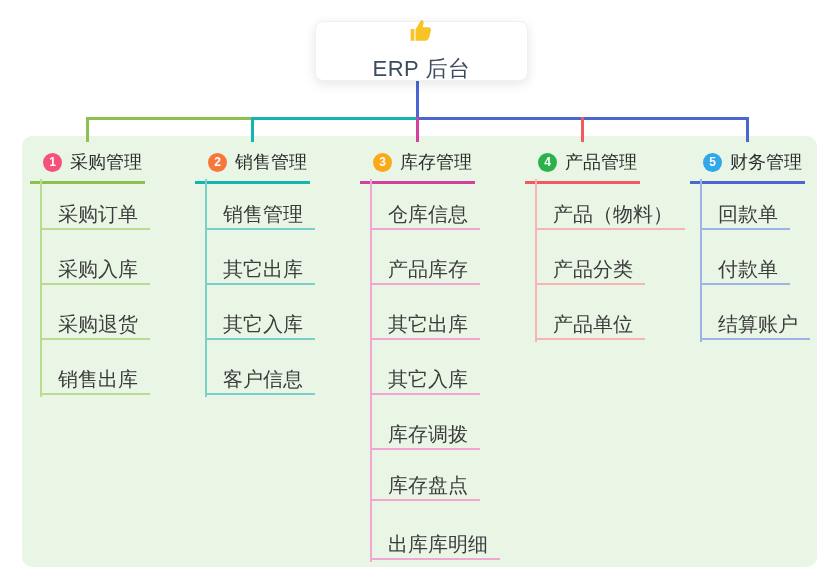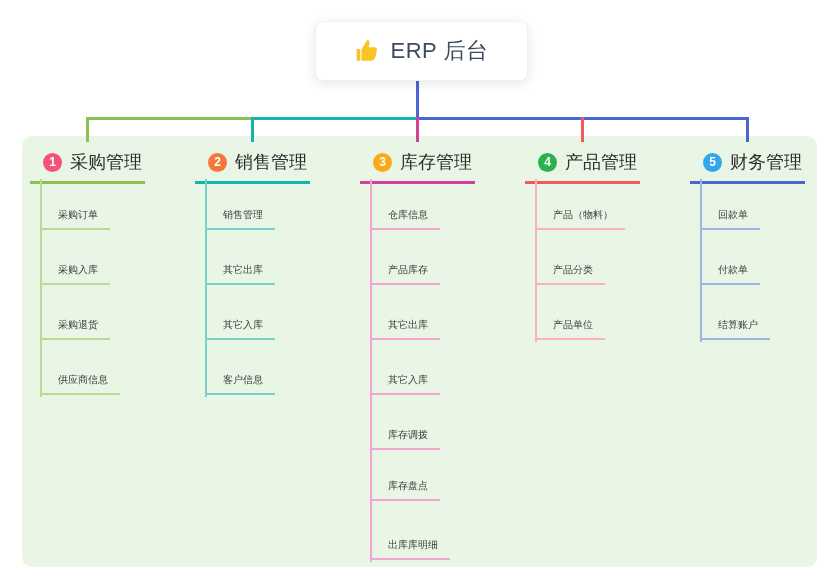--- a/index.html
+++ b/index.html
@@ -6,21 +6,21 @@
   .canvas{
     position:relative;width:839px;height:588px;background:#ffffff;overflow:hidden;
     font-family:"Liberation Sans","DejaVu Sans",sans-serif;
   }
   
   .root-node{
     position:absolute;left:315px;top:21px;width:213px;height:60px;
     background:#ffffff;border:1px solid #f1f1f1;border-radius:8px;
     box-shadow:0 3px 12px rgba(0,0,0,.10);
     display:flex;align-items:center;justify-content:center;gap:10px;
-    box-sizing:border-box;cursor:pointer;
+    box-sizing:border-box;cursor:pointer;flex-direction:column;
   }
   .root-label{font-size:22px;color:#3d4a5f;letter-spacing:.5px;}
   .thumb-icon{width:26px;height:26px;display:inline-flex;}
   
   .panel{
     position:absolute;left:22px;top:136px;width:795px;height:431px;
     background:#e9f6e5;border-radius:10px;
   }
   
   .hline{position:absolute;height:3px;background:var(--c);}
@@ -35,21 +35,21 @@
   .badge{
     width:19px;height:19px;border-radius:50%;background:var(--bc);
     color:#fff;font-size:12px;font-weight:600;line-height:19px;text-align:center;
     flex:0 0 19px;
   }
   .b-title-label{font-size:18px;color:#2d2d2d;}
   .b-vline{position:absolute;left:10px;top:29px;width:2px;background:var(--lc);}
   .b-item{
     position:absolute;left:10px;box-sizing:border-box;
     padding:5px 12px 4px 18px;border-bottom:2px solid var(--lc);
-    font-size:10px;line-height:19px;color:#3c3c3c;white-space:nowrap;cursor:pointer;
+    font-size:20px;line-height:19px;color:#3c3c3c;white-space:nowrap;cursor:pointer;
   }
   .r0{top:50px}.r1{top:105px}.r2{top:160px}.r3{top:215px}
   .r4{top:270px}.r5{top:321px}.r6{top:380px}
 </style>
 </head>
 <body>
 
 <div class="canvas">
 
   <div class="panel"></div>
@@ -76,21 +76,21 @@
 
   <section class="branch" style="left: 30px; --c: #8cc152; --lc: #b9dc92; --bc: #f4517c;">
     <div class="b-title">
       <span class="badge">1</span>
       <span class="b-title-label">采购管理</span>
     </div>
     <div class="b-vline" style="height:218px;"></div>
     <div class="b-item r0">采购订单</div>
     <div class="b-item r1">采购入库</div>
     <div class="b-item r2">采购退货</div>
-    <div class="b-item r3">供应商信息</div>
+    <div class="b-item r3">销售出库</div>
   </section>
 
   <section class="branch" style="left: 195px; --c: #13b5ac; --lc: #79d0ca; --bc: #f5783a;">
     <div class="b-title">
       <span class="badge">2</span>
       <span class="b-title-label">销售管理</span>
     </div>
     <div class="b-vline" style="height:218px;"></div>
     <div class="b-item r0">销售管理</div>
     <div class="b-item r1">其它出库</div>

